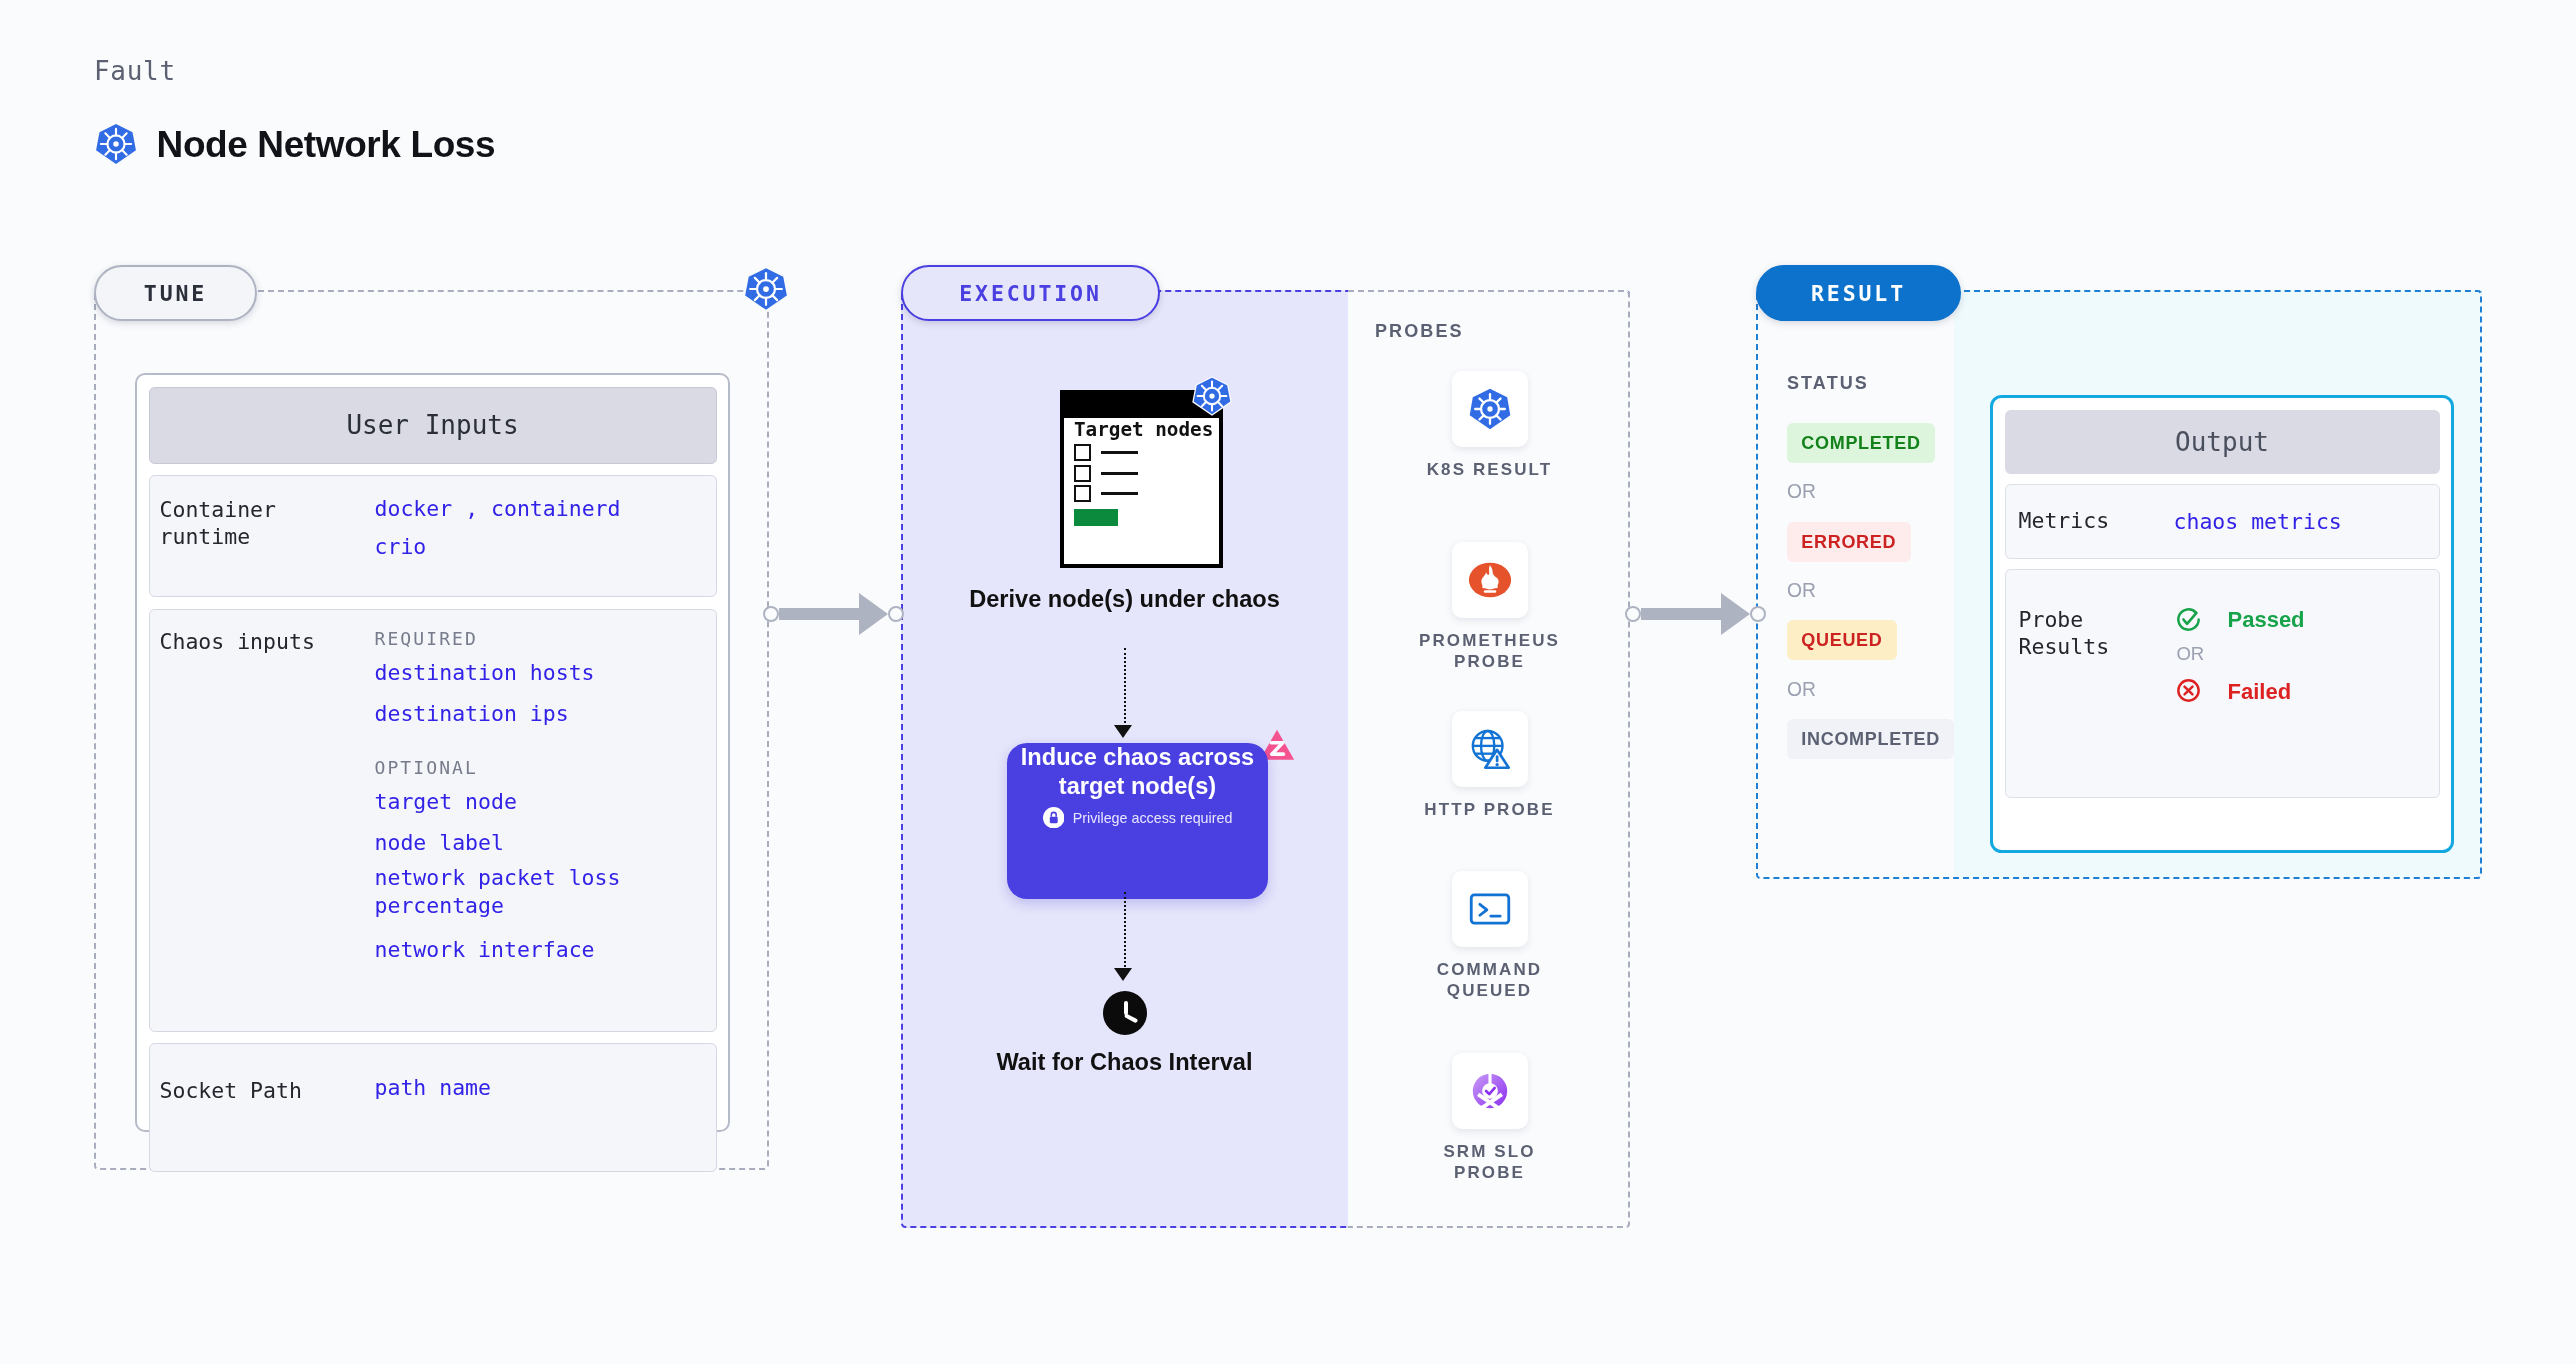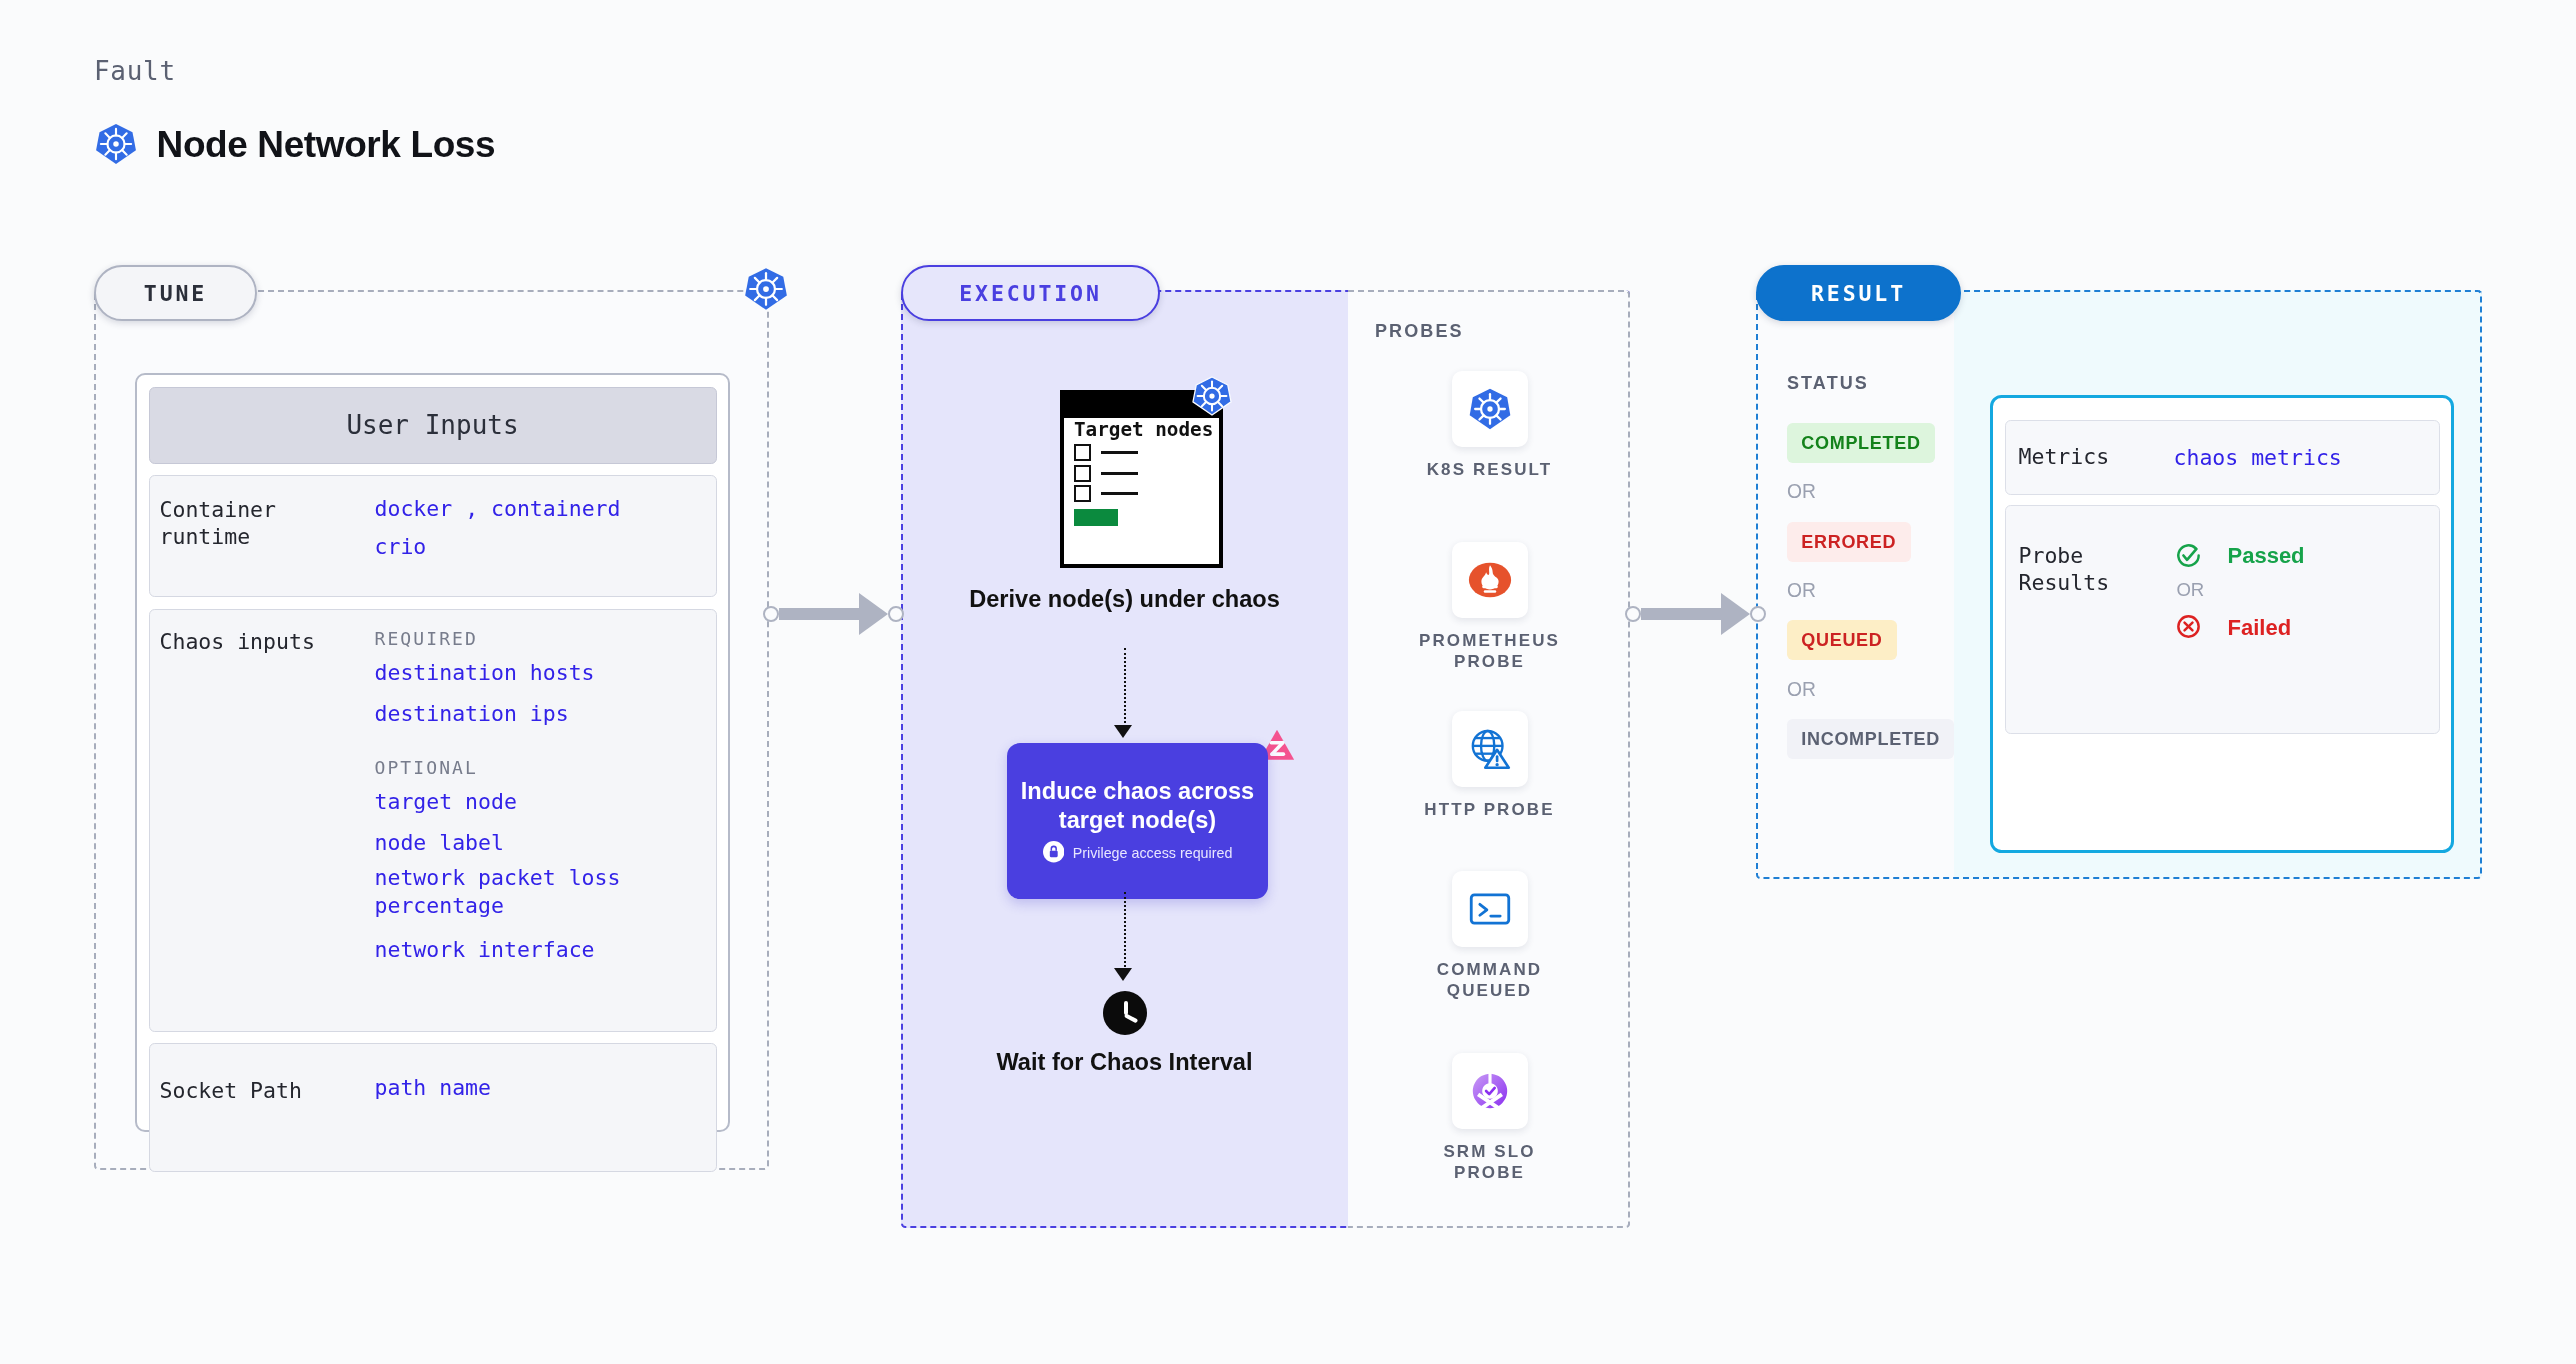--- a/index.html
+++ b/index.html
@@ -120,22 +120,22 @@
   }
   .vline{position:absolute;left:223px;width:0;border-left:2.9px dotted #111;}
   #vline-1{top:358px;height:79px;}
   #vline-2{top:602px;height:79px;}
   .vhead{position:absolute;left:213px;width:0;height:0;
     border-left:9.3px solid transparent;border-right:9.3px solid transparent;border-top:13.6px solid #111;}
   #vhead-1{top:435px;}
   #vhead-2{top:678px;}
   #chaos-box{
     position:absolute;left:106px;top:453px;width:261px;height:156px;
-    background:#4a3fe0;border-radius:13px;box-sizing:border-box;
-    display:flex;flex-direction:column;align-items:center;justify-content:center;gap:6px;
+    background:#4a3fe0;border-radius:20px;box-sizing:border-box;
+    display:flex;flex-direction:column;align-items:center;justify-content:flex-start;gap:6px;
     box-shadow:0 4.3px 11.5px rgba(60,50,200,.22);
   }
   #chaos-box .ct{font-size:23.6px;font-weight:bold;color:#fff;text-align:center;line-height:1.22;}
   #chaos-priv{display:flex;align-items:center;gap:8.6px;}
   #chaos-priv .pt{font-size:14.3px;color:#e8e6ff;}
   #litmus-badge{position:absolute;left:356px;top:437px;width:40px;height:40px;}
   #clock{
     position:absolute;left:202px;top:701px;width:44px;height:44px;border-radius:50%;background:#0b0b0b;
   }
   #clock .hh{position:absolute;left:21px;top:10px;width:3.6px;height:13.6px;background:#fff;border-radius:2.1px;}
@@ -488,20 +488,21 @@
 <div id="status-title">STATUS</div>
 <div class="sbadge" id="sb-0">COMPLETED</div>
 <div class="sor" id="sor-0">OR</div>
 <div class="sbadge" id="sb-1">ERRORED</div>
 <div class="sor" id="sor-1">OR</div>
 <div class="sbadge" id="sb-2">QUEUED</div>
 <div class="sor" id="sor-2">OR</div>
 <div class="sbadge" id="sb-3">INCOMPLETED</div>
 
 <div id="output-card">
+  <div id="output-hdr">Output</div>
 
   <div class="out-row" id="out-metrics">
     <div class="out-lbl">Metrics</div>
     <div class="out-val">chaos metrics</div>
   </div>
 
   <div class="out-row" id="out-probe">
     <div class="out-lbl">Probe Results</div>
     <div>
       <div class="res-line res-pass">

